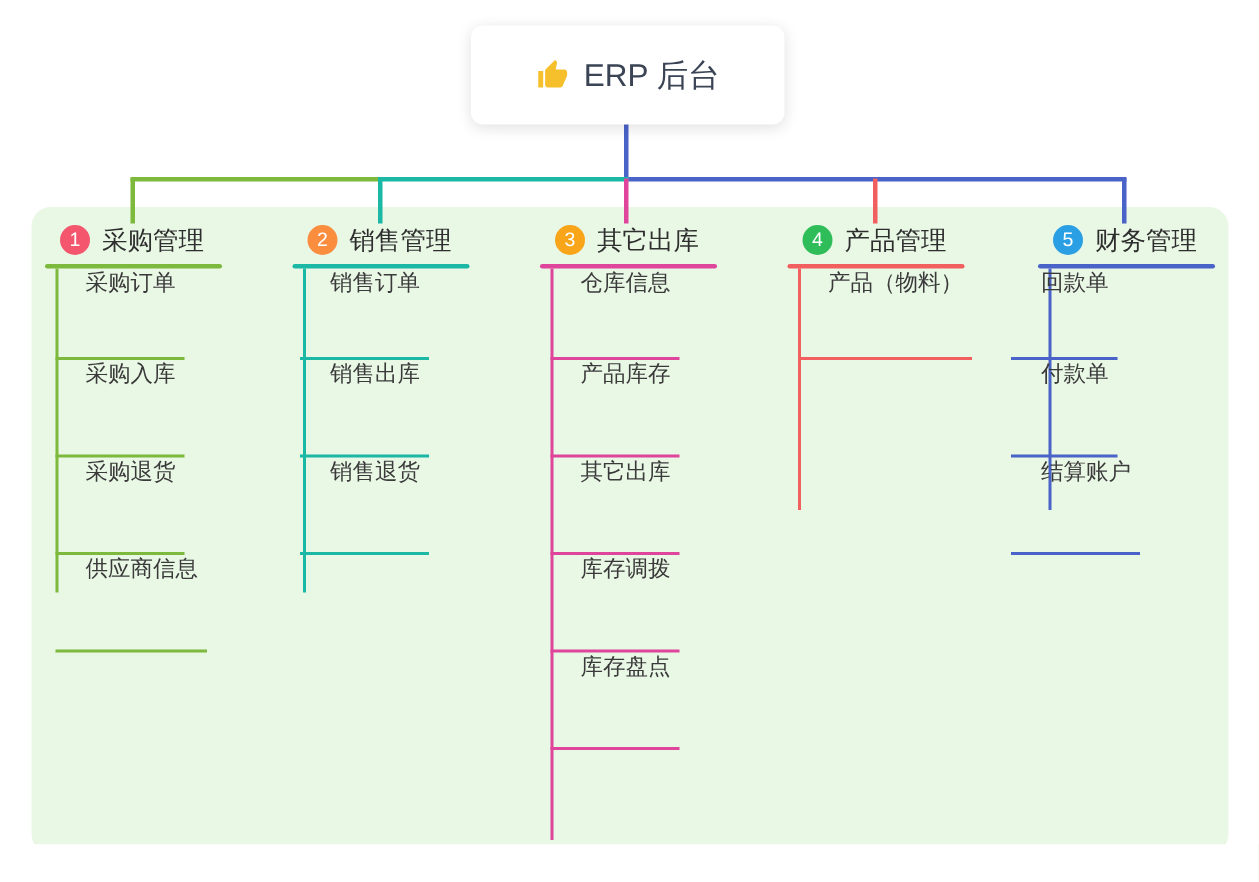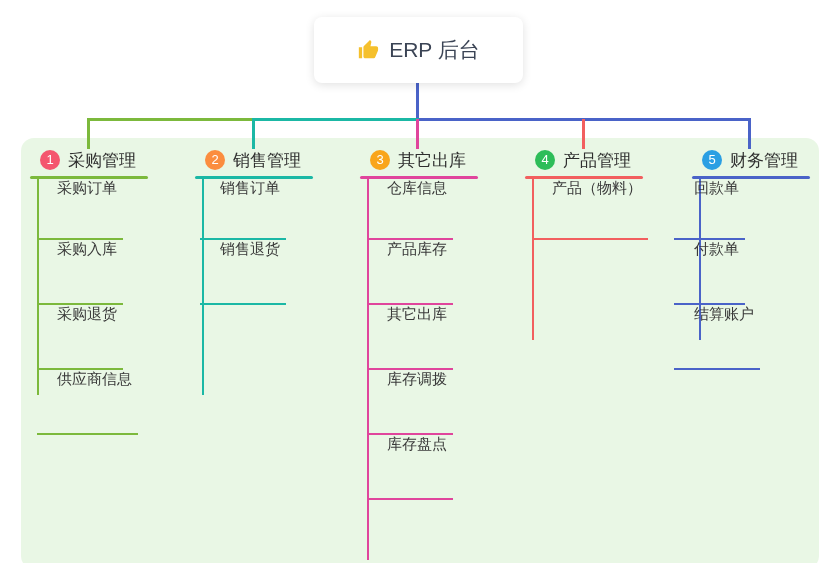--- a/index.html
+++ b/index.html
@@ -90,20 +90,24 @@
     <span>销售管理</span>
   </div>
   <div class="hline" style="left: 195px; background: rgb(27, 184, 165);"></div>
   <div class="vline" style="left: 202px; height: 216px; background: rgb(27, 184, 165);"></div>
   <div class="col" style="left:200px">
     <div class="item">
         <span>销售订单</span>
         <i class="ul" style="background: rgb(27, 184, 165);"></i>
       </div>
     <div class="item">
+        <span>销售出库</span>
+        <i class="ul" style="background: rgb(27, 184, 165);"></i>
+      </div>
+    <div class="item">
         <span>销售退货</span>
         <i class="ul" style="background: rgb(27, 184, 165);"></i>
       </div>
   </div>
 
   <div class="hdr" style="left:370px">
     <span class="badge" style="background: rgb(249, 165, 26);">3</span>
     <span>其它出库</span>
   </div>
   <div class="hline" style="left: 360px; background: rgb(224, 69, 156);"></div>

